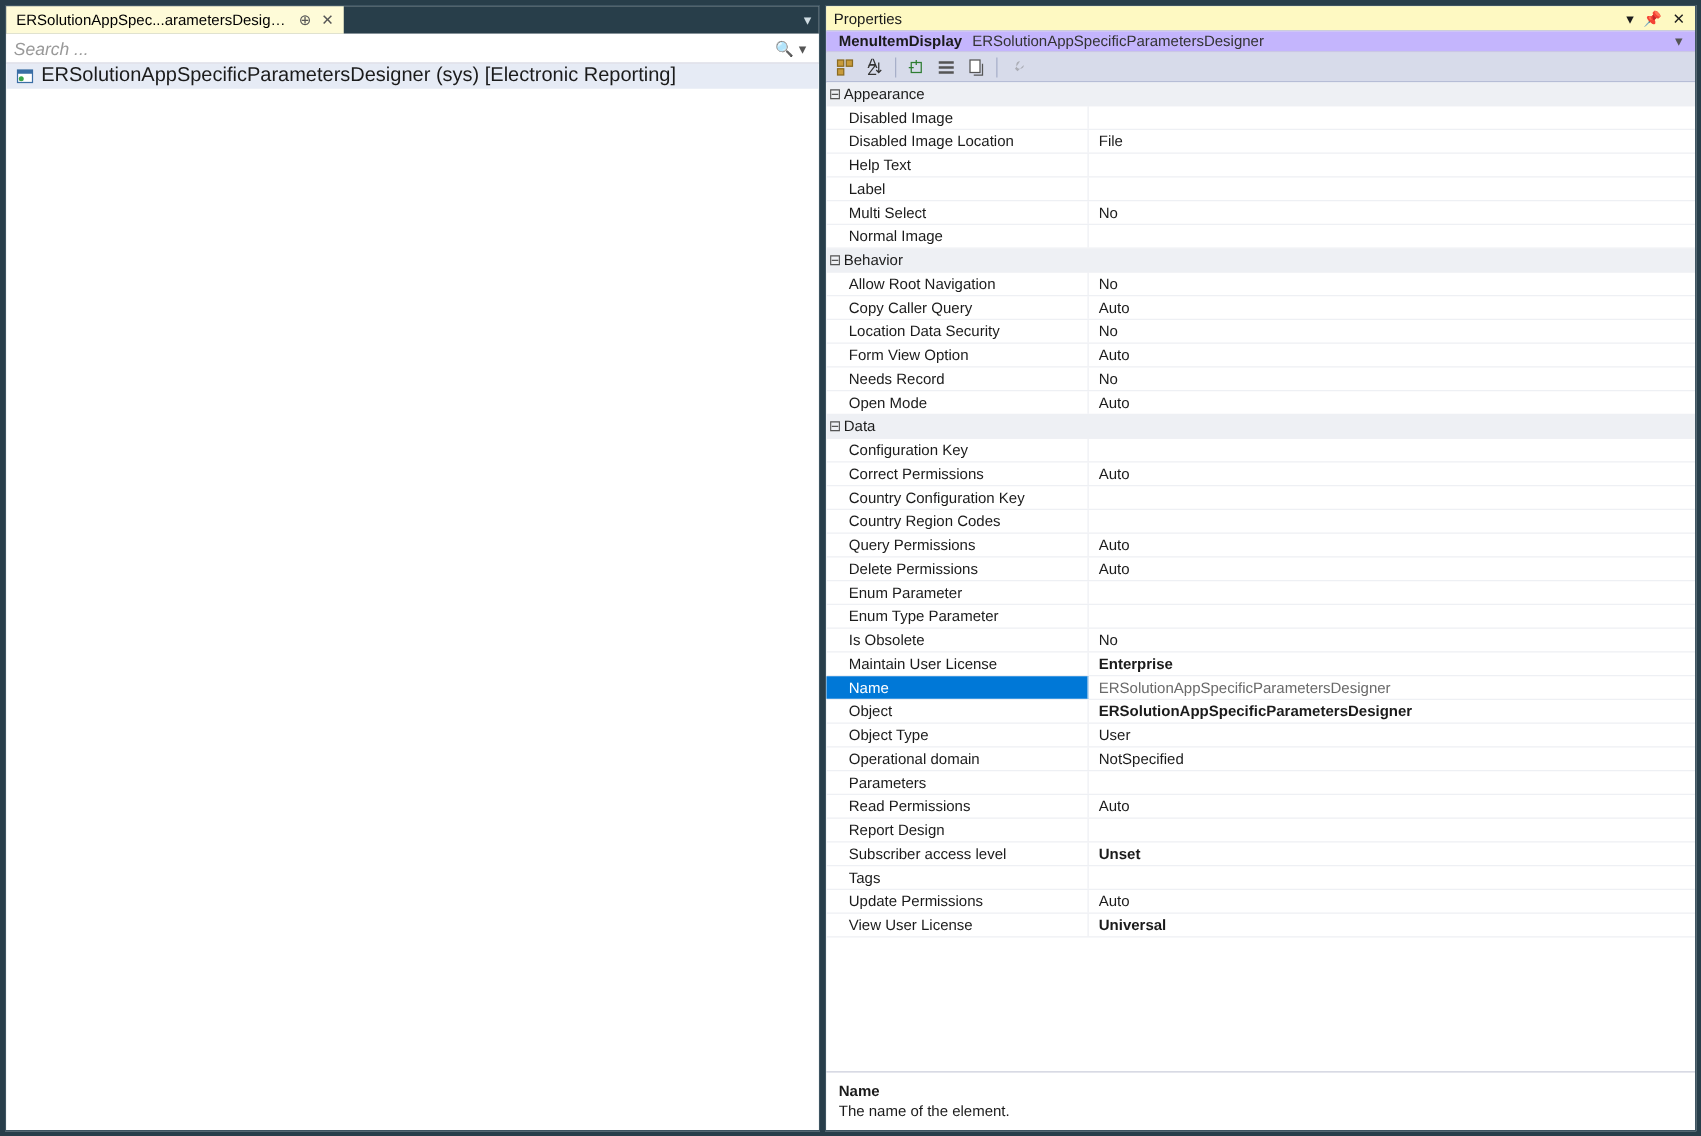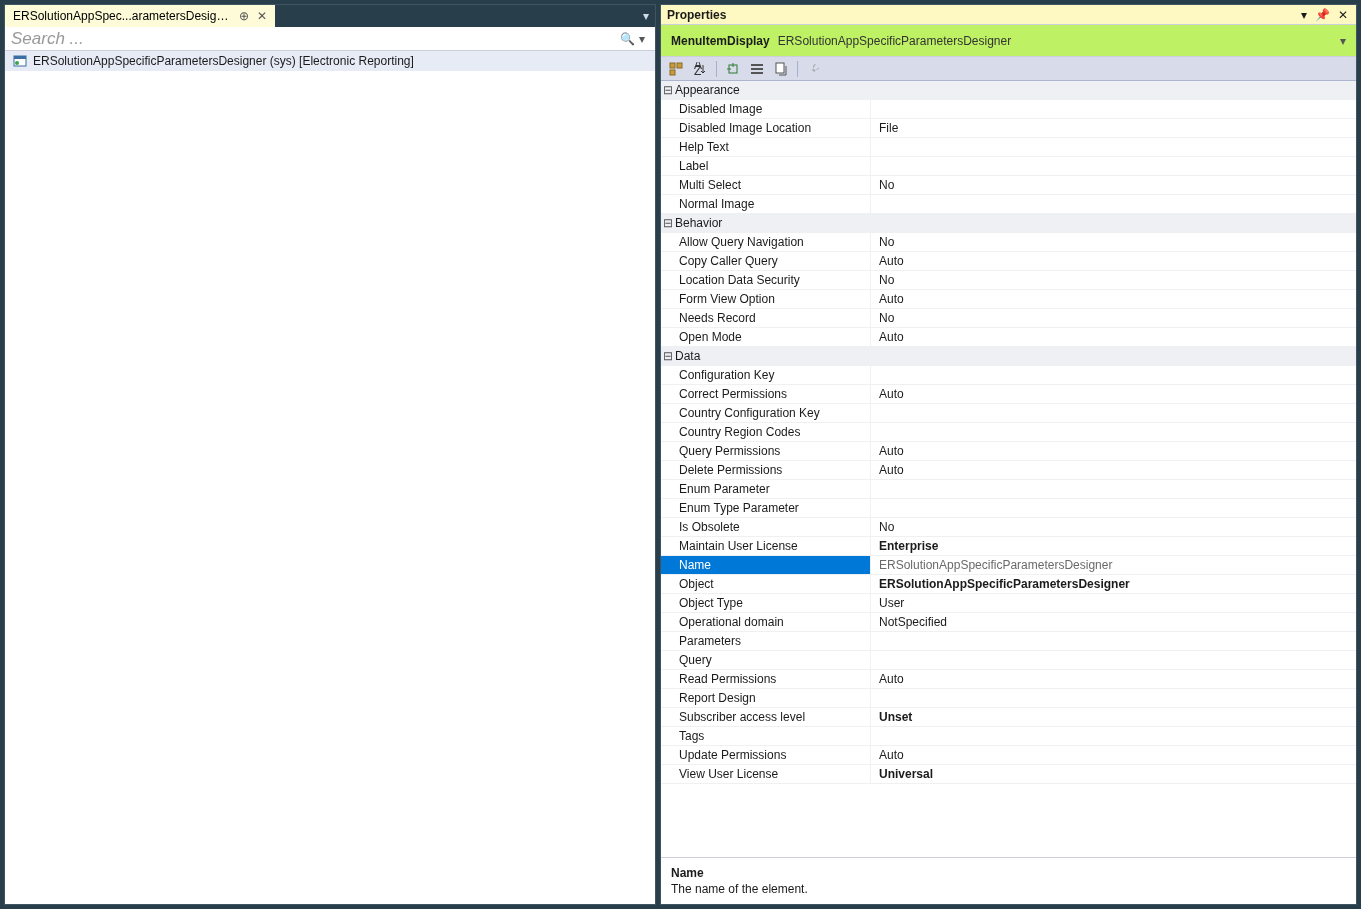--- a/index.html
+++ b/index.html
@@ -6,33 +6,33 @@
 body{width:1361px;height:909px;background:#283e4a;padding:4px;display:flex;gap:4px}
 .left{flex:0 0 652px;background:#fff;border:1px solid #3f5562;display:flex;flex-direction:column}
 .right{flex:1;background:#fff;border:1px solid #3f5562;display:flex;flex-direction:column}
 .tabbar{height:22px;background:#283e4a;display:flex;align-items:stretch}
 .tab{background:#fefbd8;border-top:0;display:flex;align-items:center;padding:0 8px;gap:8px;max-width:270px}
 .tab .title{white-space:nowrap;overflow:hidden;text-overflow:ellipsis;color:#000}
 .tab .pin{width:10px;text-align:center;color:#555;cursor:pointer}
 .tab .close{width:10px;text-align:center;color:#555;cursor:pointer}
 .tabbar .drop{margin-left:auto;width:18px;display:flex;align-items:center;justify-content:center;color:#d0dde3;cursor:pointer}
 .search{height:24px;border-bottom:1px solid #cccedb;display:flex;align-items:center;padding:0 6px;background:#fff}
-.search input{flex:1;border:none;outline:none;font-size:17px;color:#000000}
+.search input{flex:1;border:none;outline:none;font-size:14px;color:#000000}
 .search input::placeholder{color:#999;font-style:italic}
 .search .mag{color:#1b1b1b;cursor:pointer}
 .search .drop{color:#555;padding:0 4px;cursor:pointer}
 .tree{flex:1;overflow:auto;background:#fff}
 .treeitem{display:flex;align-items:center;height:20px;padding-left:8px;gap:6px;background:#e6ebf5;cursor:pointer}
 .treeitem svg{flex:0 0 14px}
-.treeitem span{font-size:12px}
+.treeitem span{font-size:16px}
 .rtitle{height:20px;background:#fef9c2;border-bottom:1px solid #cccedb;display:flex;align-items:center;padding:0 6px}
-.rtitle .lbl{font-weight:700}
+.rtitle .lbl{font-weight:400}
 .rtitle .ctrls{margin-left:auto;display:flex;gap:4px;color:#555}
 .rtitle .ctrls span{cursor:pointer;padding:0 2px}
-.rhdr{height:32px;border-bottom:1px solid #cccedb;display:flex;align-items:center;padding:0 10px;gap:8px;background:#bef264}
+.rhdr{height:17px;border-bottom:1px solid #cccedb;display:flex;align-items:center;padding:0 10px;gap:8px;background:#c4b5fd}
 .rhdr .type{font-weight:700}
 .rhdr .name{color:#333}
 .rhdr .dd{margin-left:auto;color:#555;cursor:pointer}
 .rtool{height:24px;background:#d7dbea;border-bottom:1px solid #acb4cf;display:flex;align-items:center;padding:0 4px;gap:2px}
 .rtool .btn{width:22px;height:20px;display:flex;align-items:center;justify-content:center;cursor:pointer}
 .rtool .sep{width:1px;height:16px;background:#a7afc9;margin:0 3px}
 .grid{flex:1;overflow:auto;background:#fff}
 .grow{display:flex;height:19px;border-bottom:1px solid #eef0f4}
 .grow .k{flex:0 0 210px;padding-left:18px;display:flex;align-items:center;border-right:1px solid #eef0f4;white-space:nowrap;overflow:hidden}
 .grow .v{flex:1;padding-left:8px;display:flex;align-items:center;white-space:nowrap;overflow:hidden}
@@ -157,21 +157,21 @@
       </div>
       <div class="grow">
         <div class="k">Normal Image</div>
         <div class="v"></div>
       </div>
       <div class="grow cat">
         <span class="exp">⊟</span>
         <div class="k">Behavior</div>
       </div>
       <div class="grow">
-        <div class="k">Allow Query Navigation</div>
+        <div class="k">Allow Root Navigation</div>
         <div class="v">No</div>
       </div>
       <div class="grow">
         <div class="k">Copy Caller Query</div>
         <div class="v">Auto</div>
       </div>
       <div class="grow">
         <div class="k">Location Data Security</div>
         <div class="v">No</div>
       </div>
@@ -245,24 +245,20 @@
       </div>
       <div class="grow">
         <div class="k">Operational domain</div>
         <div class="v">NotSpecified</div>
       </div>
       <div class="grow">
         <div class="k">Parameters</div>
         <div class="v"></div>
       </div>
       <div class="grow">
-        <div class="k">Query</div>
-        <div class="v"></div>
-      </div>
-      <div class="grow">
         <div class="k">Read Permissions</div>
         <div class="v">Auto</div>
       </div>
       <div class="grow">
         <div class="k">Report Design</div>
         <div class="v"></div>
       </div>
       <div class="grow">
         <div class="k">Subscriber access level</div>
         <div class="v b">Unset</div>

